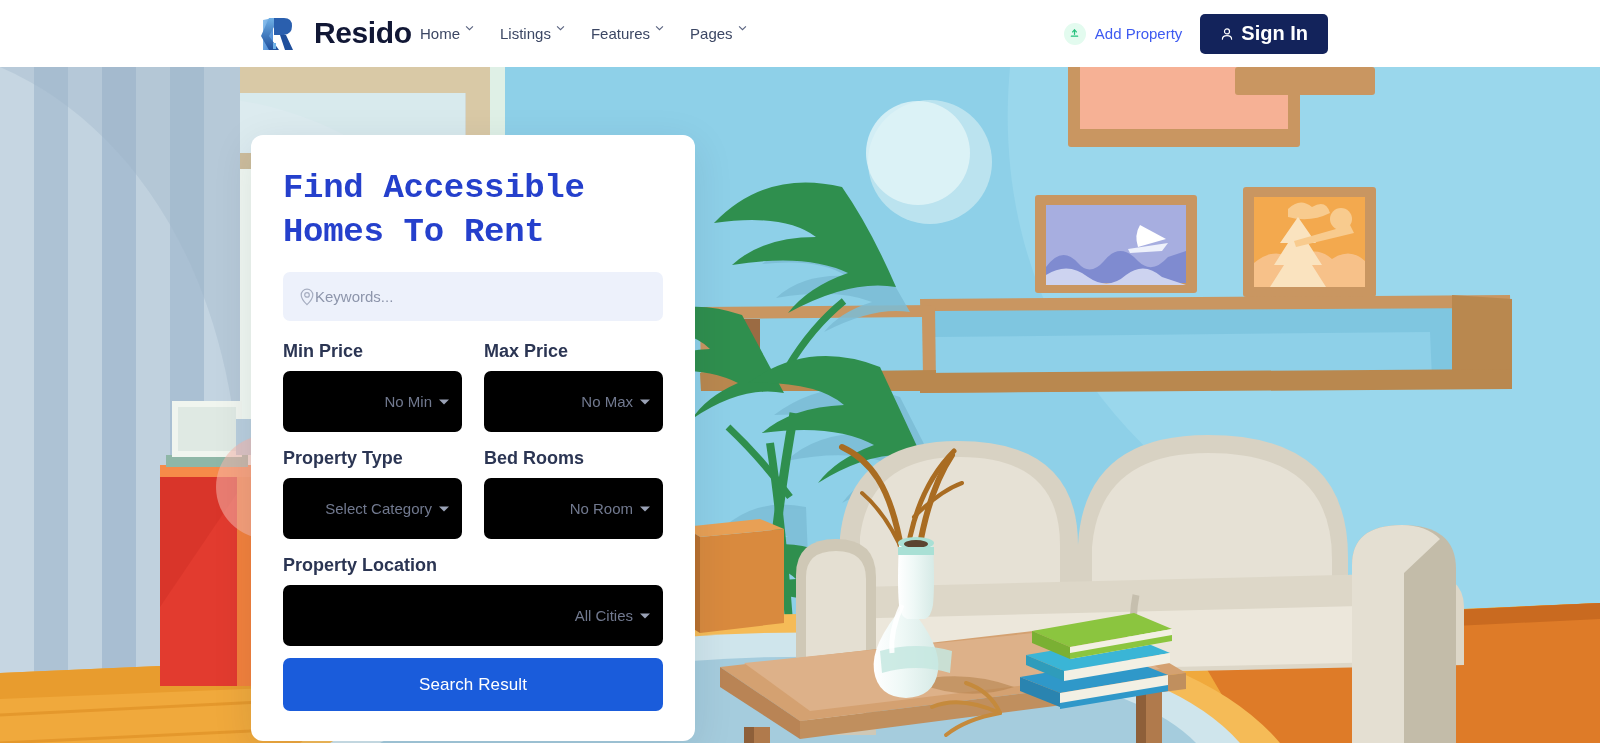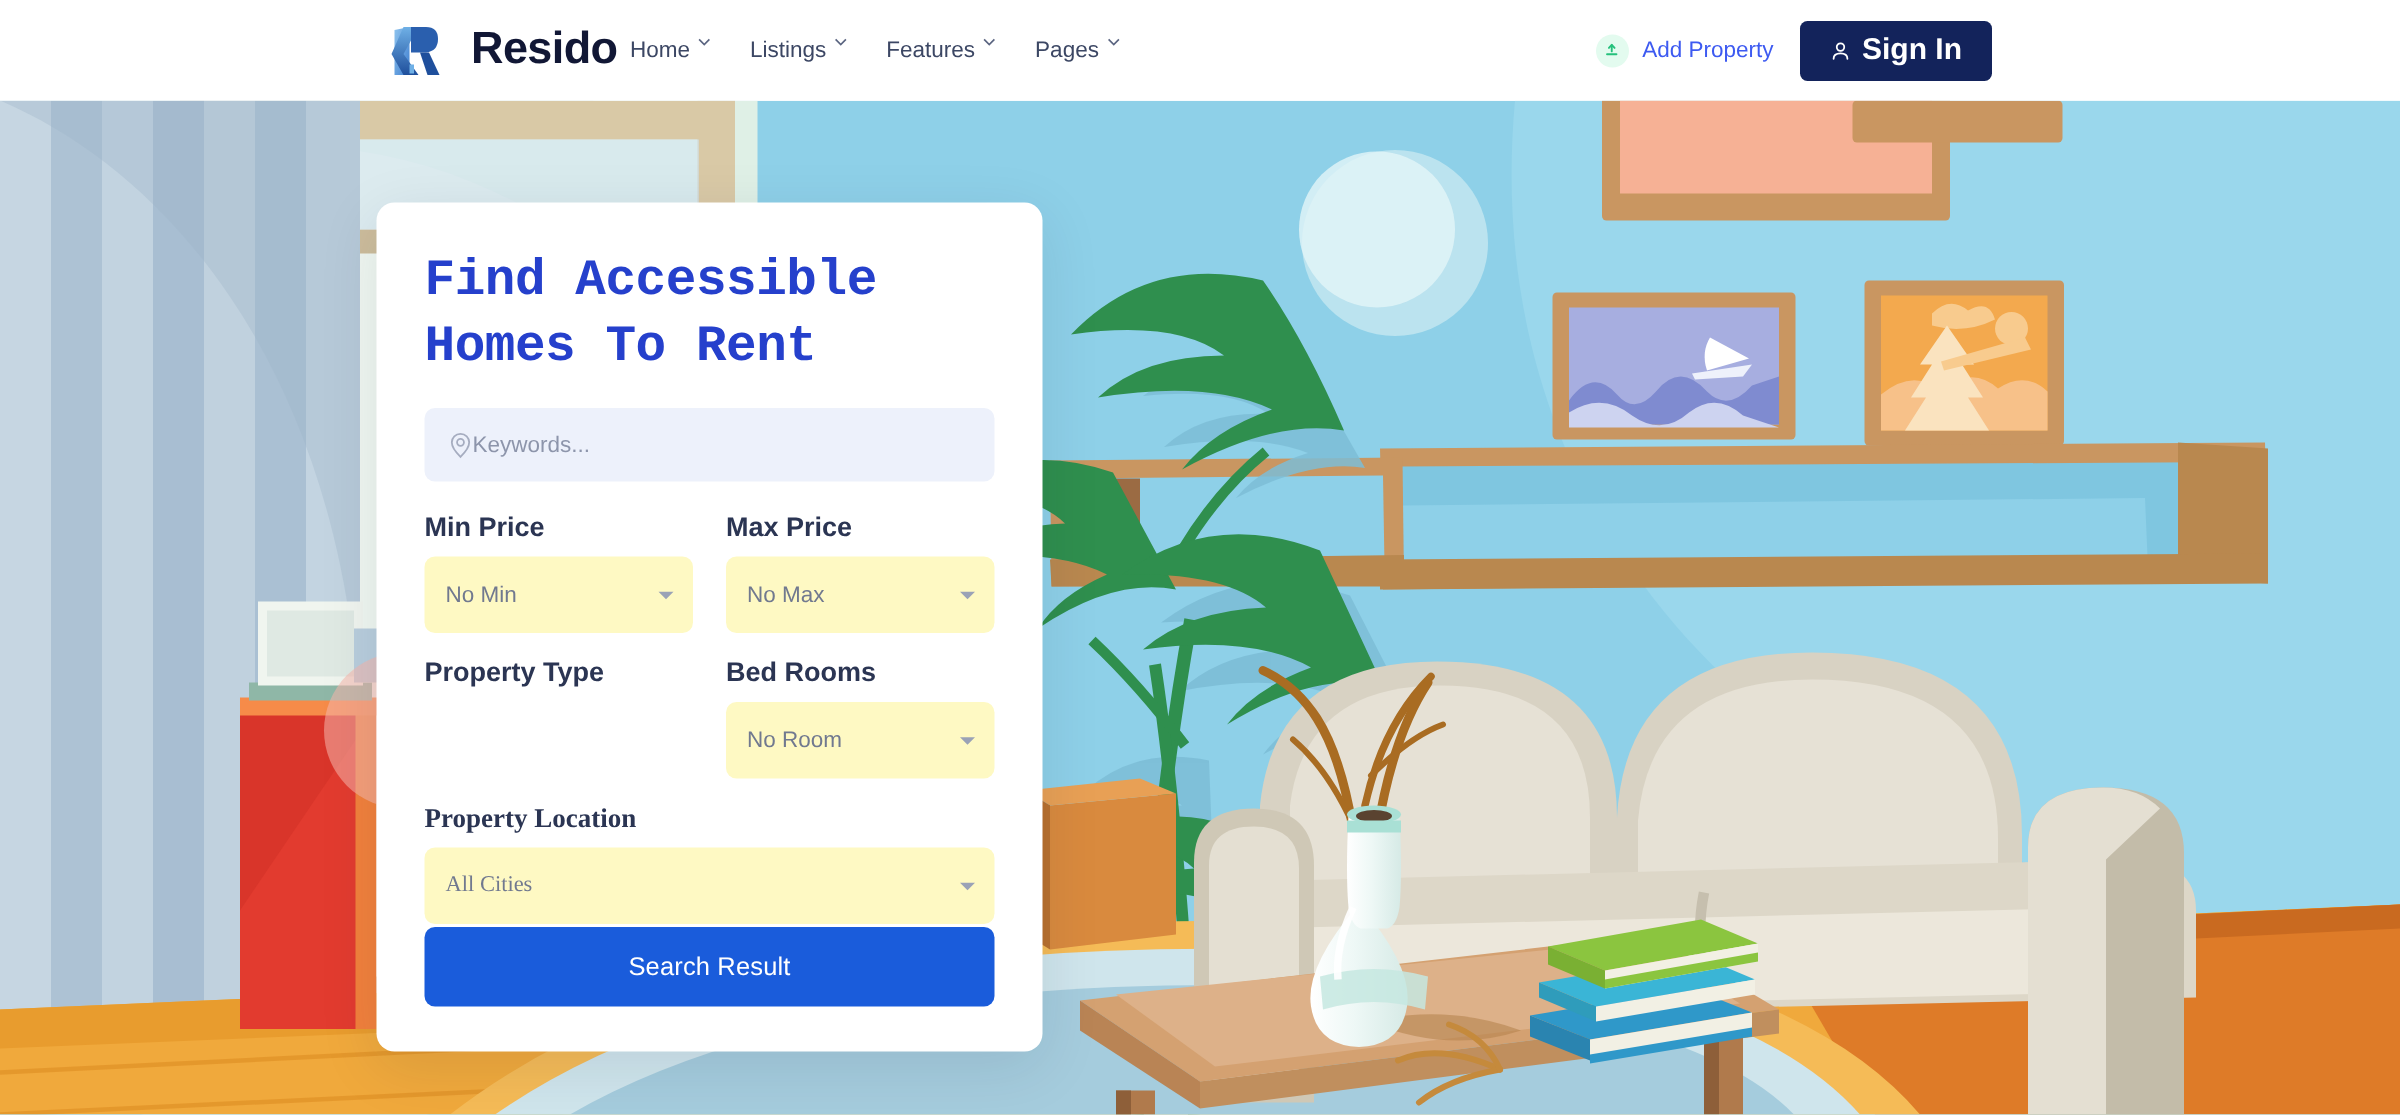--- a/index.html
+++ b/index.html
@@ -65,31 +65,31 @@
   }
   .keyword-input::placeholder { color:#8d95ab; }
 
   .row { display:flex; gap:22px; margin-bottom:16px; }
   .field { flex:1; min-width:0; }
   .field-label {
     display:block; font-size:18px; font-weight:700;
     color:#2b3553; margin-bottom:9px;
   }
   .select-box {
-    position:relative; background:#fef9c3; border-radius:7px;
-    height:51px; display:flex; align-items:center;
-    padding:0 30px 0 14px; cursor:pointer;
+    position:relative; background:#000000; border-radius:7px;
+    height:61px; display:flex; align-items:center;
+    padding:0 30px 0 14px; cursor:pointer;justify-content:flex-end;
   }
   .select-value { font-size:15px; color:#71798f; }
   .caret {
     position:absolute; right:13px; top:50%; transform:translateY(-50%);
     width:0; height:0; border-left:5px solid transparent;
     border-right:5px solid transparent; border-top:5px solid #9aa2b6;
   }
-  .field-full { margin-bottom:2px;font-family:Liberation Serif, serif; }
+  .field-full { margin-bottom:12px; }
   .search-btn {
     display:block; width:100%; height:53px;
     background:#1a5cdb; color:#fff; border:none; border-radius:7px;
     font-family:inherit; font-size:17px; font-weight:400; cursor:pointer;
     letter-spacing:.1px;
   }
 </style>
 </head>
 <body>
 
@@ -426,20 +426,24 @@
         <div class="select-box">
           <span class="select-value">No Max</span>
           <span class="caret"></span>
         </div>
       </div>
     </div>
 
     <div class="row">
       <div class="field">
         <span class="field-label">Property Type</span>
+        <div class="select-box">
+          <span class="select-value">Select Category</span>
+          <span class="caret"></span>
+        </div>
       </div>
       <div class="field">
         <span class="field-label">Bed Rooms</span>
         <div class="select-box">
           <span class="select-value">No Room</span>
           <span class="caret"></span>
         </div>
       </div>
     </div>
 

